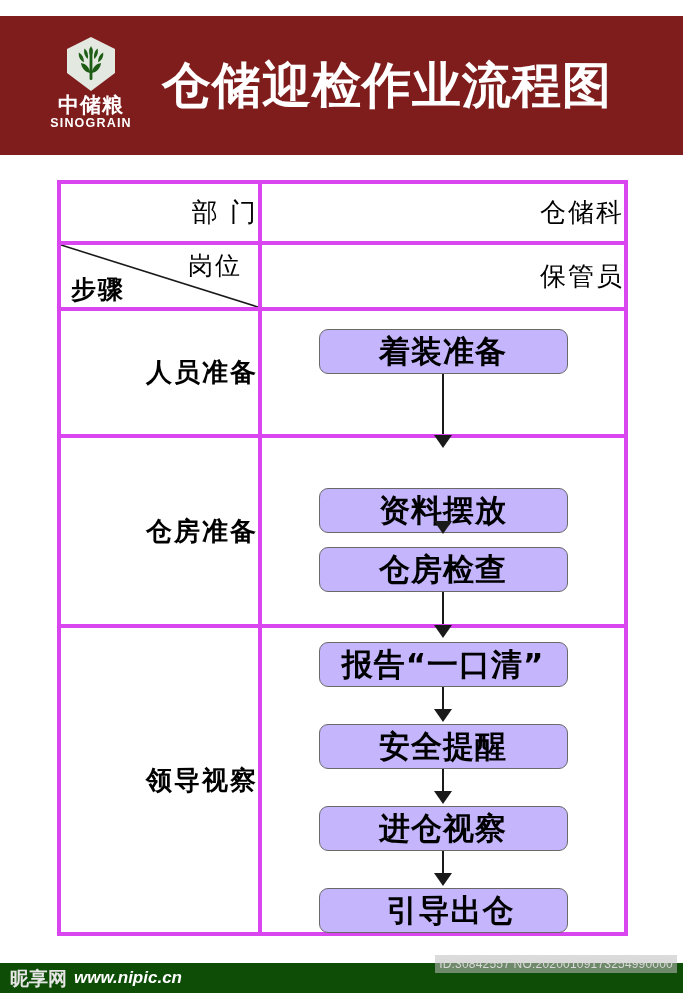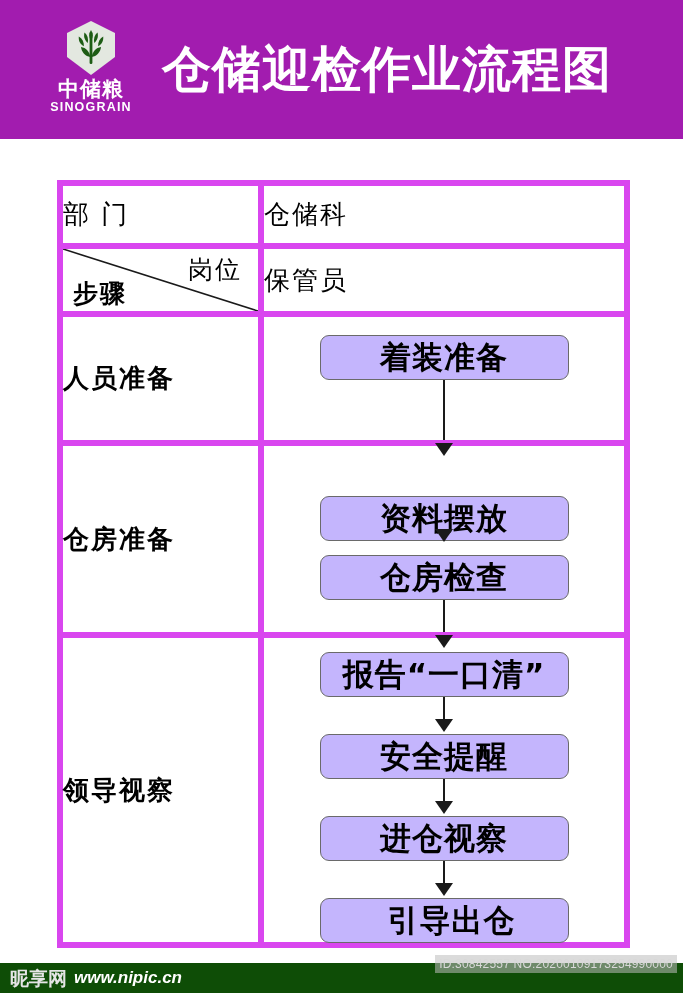--- a/index.html
+++ b/index.html
@@ -12,24 +12,24 @@
     background: #ffffff;
     font-family: "Liberation Sans", "DejaVu Sans", sans-serif;
     overflow: hidden;
     position: relative;
   }
 
   
   #header-banner {
     position: absolute;
     left: 0;
-    top: 0;
+    top: 16px;
     width: 683px;
     height: 139px;
-    background: #a21caf;
+    background: #7f1d1d;
     display: flex;
     align-items: center;
     box-sizing: border-box;
     padding-left: 36px;
   }
 
   #brand-logo {
     width: 110px;
     height: 104px;
     position: relative;
@@ -79,24 +79,24 @@
   
   #flow-table {
     position: absolute;
     left: 57px;
     top: 180px;
     width: 567px;
     border-collapse: collapse;
     table-layout: fixed;
   }
   #flow-table td {
-    border: 6px solid #d946ef;
+    border: 4px solid #d946ef;
     padding: 0;
     vertical-align: middle;
-    text-align: left;
+    text-align: right;
   }
   .col-left { width: 201px; }
   .col-right { width: 366px; }
   .cell-plain {
     font-size: 26px;
     color: #000000;
     font-family: "DejaVu Serif", "Liberation Serif", serif;
     letter-spacing: 2px;
   }
   .row-dept td { height: 57px; }

